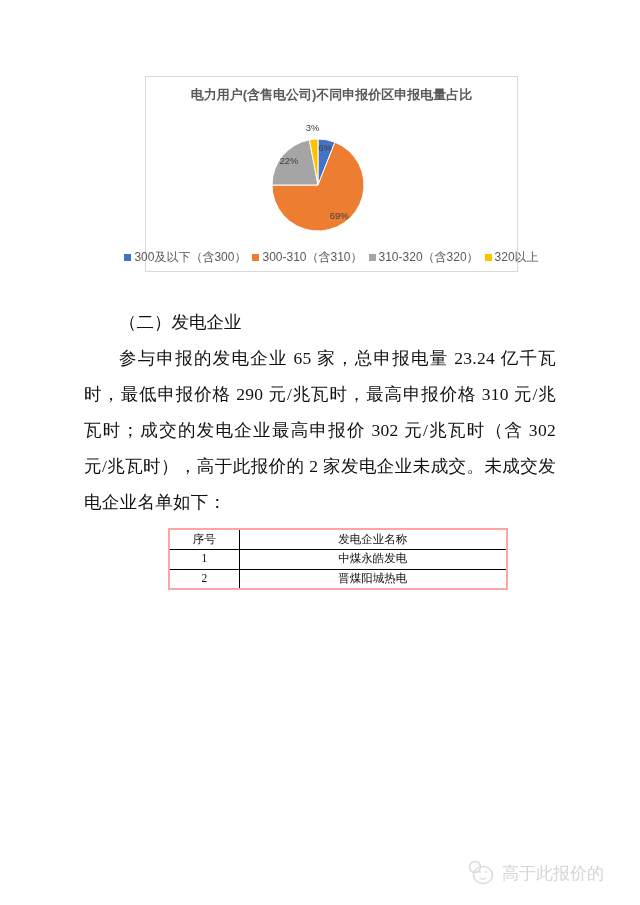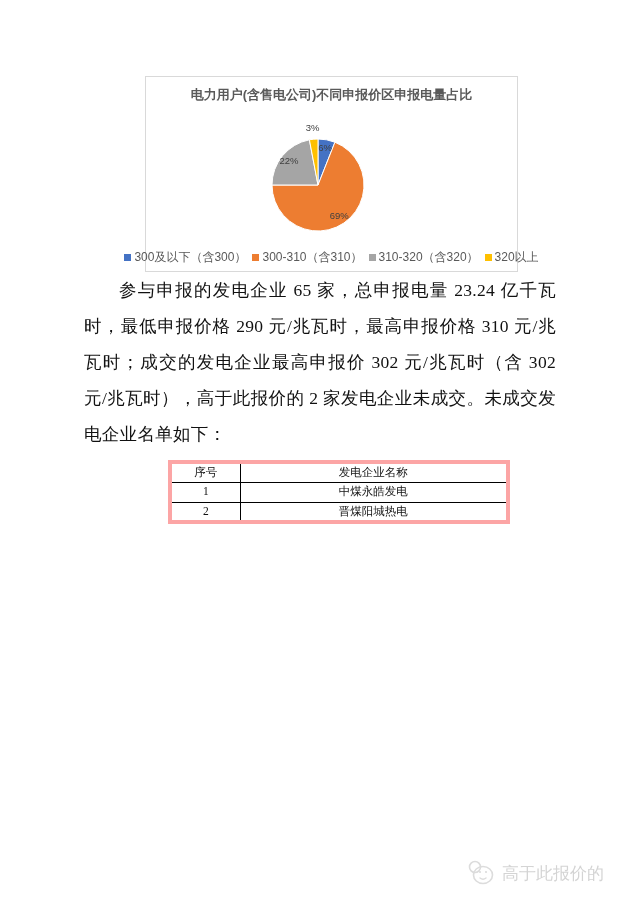--- a/index.html
+++ b/index.html
@@ -80,21 +80,21 @@
     line-height: 1;
   }
   .gen-table th, .gen-table td {
     border: 1px solid #000;
     text-align: center;
     vertical-align: middle;
     font-weight: normal;
     height: 20px;
     padding: 0 4px;
   }
-  .gen-table { border: 4px solid #fca5a5; }
+  .gen-table { border: 2px solid #fca5a5; }
   .col-seq { width: 70px; }
   .col-name { width: 268px; }
   .para-after-table { margin-top: 32px; }
   
   .footer {
     position: absolute;
     right: 36px;
     top: 858px;
     display: flex;
     align-items: center;
@@ -136,20 +136,21 @@
           <span class="swatch" style="background: rgb(165, 165, 165);"></span>
           <span>310-320（含320）</span>
         </span>
         <span class="legend-item">
           <span class="swatch" style="background: rgb(255, 192, 0);"></span>
           <span>320以上</span>
         </span>
       </div>
     </div>
 
+    <p class="section-heading">（二）发电企业</p>
 
     <p class="para indent">参与申报的发电企业 65 家，总申报电量 23.24 亿千瓦时，最低申报价格 290 元/兆瓦时，最高申报价格 310 元/兆瓦时；成交的发电企业最高申报价 302 元/兆瓦时（含 302 元/兆瓦时），高于此报价的 2 家发电企业未成交。未成交发电企业名单如下：</p>
 
     <table class="gen-table">
       <thead>
         <tr>
           <th class="col-seq">序号</th>
           <th class="col-name">发电企业名称</th>
         </tr>
       </thead>

